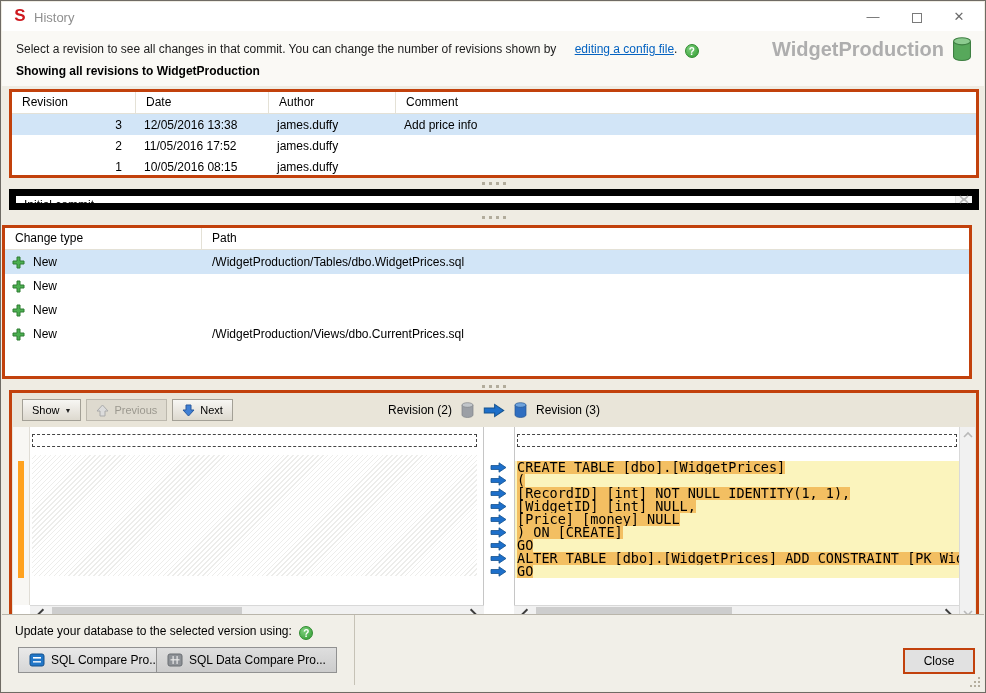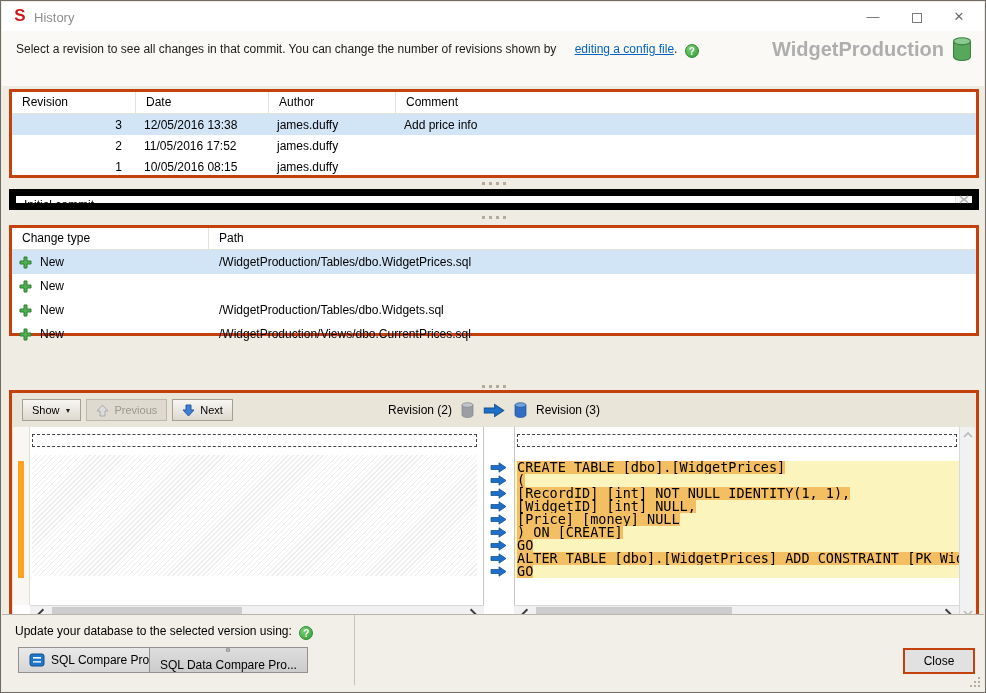--- a/index.html
+++ b/index.html
@@ -59,21 +59,21 @@
   
   .comment-box { position:absolute; left:8px; top:188px; width:970px; height:21px;
                  background:#fff; border:7px solid #000000; font-size:12px; }
   .comment-text { position:absolute; left:8px; top:0; line-height:19px; }
   .mini-scroll { position:absolute; right:0; top:0; bottom:0; width:17px; background:#f5f5f5;
                  border-left:1px solid #e3e3e3; }
   .mini-scroll svg { position:absolute; left:3px; }
   .ms-up { top:1px; } .ms-down { bottom:1px; }
 
   
-  .chg-panel { left:8px; top:224px; width:970px; height:111px; }
+  .chg-panel { left:1px; top:224px; width:970px; height:154px; }
   .chg-c1{ width:197px; } .chg-c2{ flex:1; }
   .crow { display:flex; height:24px; font-size:12px; align-items:center; }
   .crow.selected { background:#d2e5f7; }
   .crow .type { width:197px; display:flex; align-items:center; gap:8px; padding-left:7px; }
   .crow .path { flex:1; padding-left:10px; }
 
   
   .diff-panel { left:8px; top:389px; width:970px; height:232px; background:#e9e5d9; }
   .diff-toolbar { position:absolute; left:0; top:0; right:0; height:34px; display:flex;
                   align-items:center; padding-left:10px; gap:5px; }
@@ -127,21 +127,21 @@
 
   
   .footer { position:absolute; left:1px; right:1px; bottom:1px; height:77px;
             background:#f1efe8; border-top:1px solid #b9b5aa; }
   .footer-label { position:absolute; left:13px; top:9px; font-size:12px; }
   .footer-divider { position:absolute; left:352px; top:0; bottom:6px; width:1px; background:#c6c2b6; }
   .f-btn { position:absolute; top:32px; height:26px; display:inline-flex; align-items:center; gap:6px;
            padding:0 10px; font-size:12px; background:linear-gradient(#e9e9e9,#d6d6d6);
            border:1px solid #919191; cursor:default; }
   .f-btn-1 { left:16px; }
-  .f-btn-2 { left:147px; background:linear-gradient(#dedede,#cccccc);flex-direction:column; }
+  .f-btn-2 { left:154px; background:linear-gradient(#dedede,#cccccc); }
   .close-btn { position:absolute; right:9px; top:33px; width:72px; height:26px; background:#e1e1e1;
                border:2px solid #c2410c; font-size:12px; text-align:center; line-height:22px; cursor:default; }
   .grip { position:absolute; right:4px; bottom:4px; width:2px; height:2px; background:#b4ae9e;
           box-shadow:0 0 #b4ae9e, 0 -4px #b4ae9e, 0 -8px #b4ae9e, -4px 0 #b4ae9e, -4px -4px #b4ae9e, -8px 0 #b4ae9e; }
 </style>
 </head>
 <body>
 
 <div class="window">
 
@@ -152,20 +152,21 @@
     <span class="win-btn btn-max"><span class="max-box"></span></span>
     <span class="win-btn btn-close">✕</span>
   </div>
 
   <div class="top-area">
     <div class="instruction">
       <span>Select a revision to see all changes in that commit. You can change the number of revisions shown by</span>
       <a href="#">editing a config file</a><span>.</span>
       <span class="help-icon">?</span>
     </div>
+    <div class="showing">Showing all revisions to WidgetProduction</div>
     <div class="db-title">
       <span class="db-title-text">WidgetProduction</span>
       <svg width="20" height="26" viewBox="0 0 13 16">
         <path d="M1 3 v10 c0 1.4 2.5 2.5 5.5 2.5 s5.5 -1.1 5.5 -2.5 V3" fill="#57a85b" stroke="#3e7f42" stroke-width="0.7"></path>
         <ellipse cx="6.5" cy="3" rx="5.5" ry="2.3" fill="#8ccb8f" stroke="#3e7f42" stroke-width="0.7"></ellipse>
       </svg>
     </div>
   </div>
 
   <div class="panel rev-panel">
@@ -247,21 +248,20 @@
           <span>New</span>
         </div>
     </div>
     <div class="crow">
       <div class="type">
           <svg width="13" height="13" viewBox="0 0 13 13">
             <path d="M5 1 h3 v4 h4 v3 h-4 v4 h-3 v-4 H1 V5 h4 Z" fill="#4caf50" stroke="#2f7d32" stroke-width="1"></path>
           </svg>
           <span>New</span>
         </div>
-      <div class="path">/WidgetProduction/Tables/dbo.Widgets.sql</div>
     </div>
     <div class="crow">
       <div class="type">
           <svg width="13" height="13" viewBox="0 0 13 13">
             <path d="M5 1 h3 v4 h4 v3 h-4 v4 h-3 v-4 H1 V5 h4 Z" fill="#4caf50" stroke="#2f7d32" stroke-width="1"></path>
           </svg>
           <span>New</span>
         </div>
       <div class="path">/WidgetProduction/Views/dbo.CurrentPrices.sql</div>
     </div>

